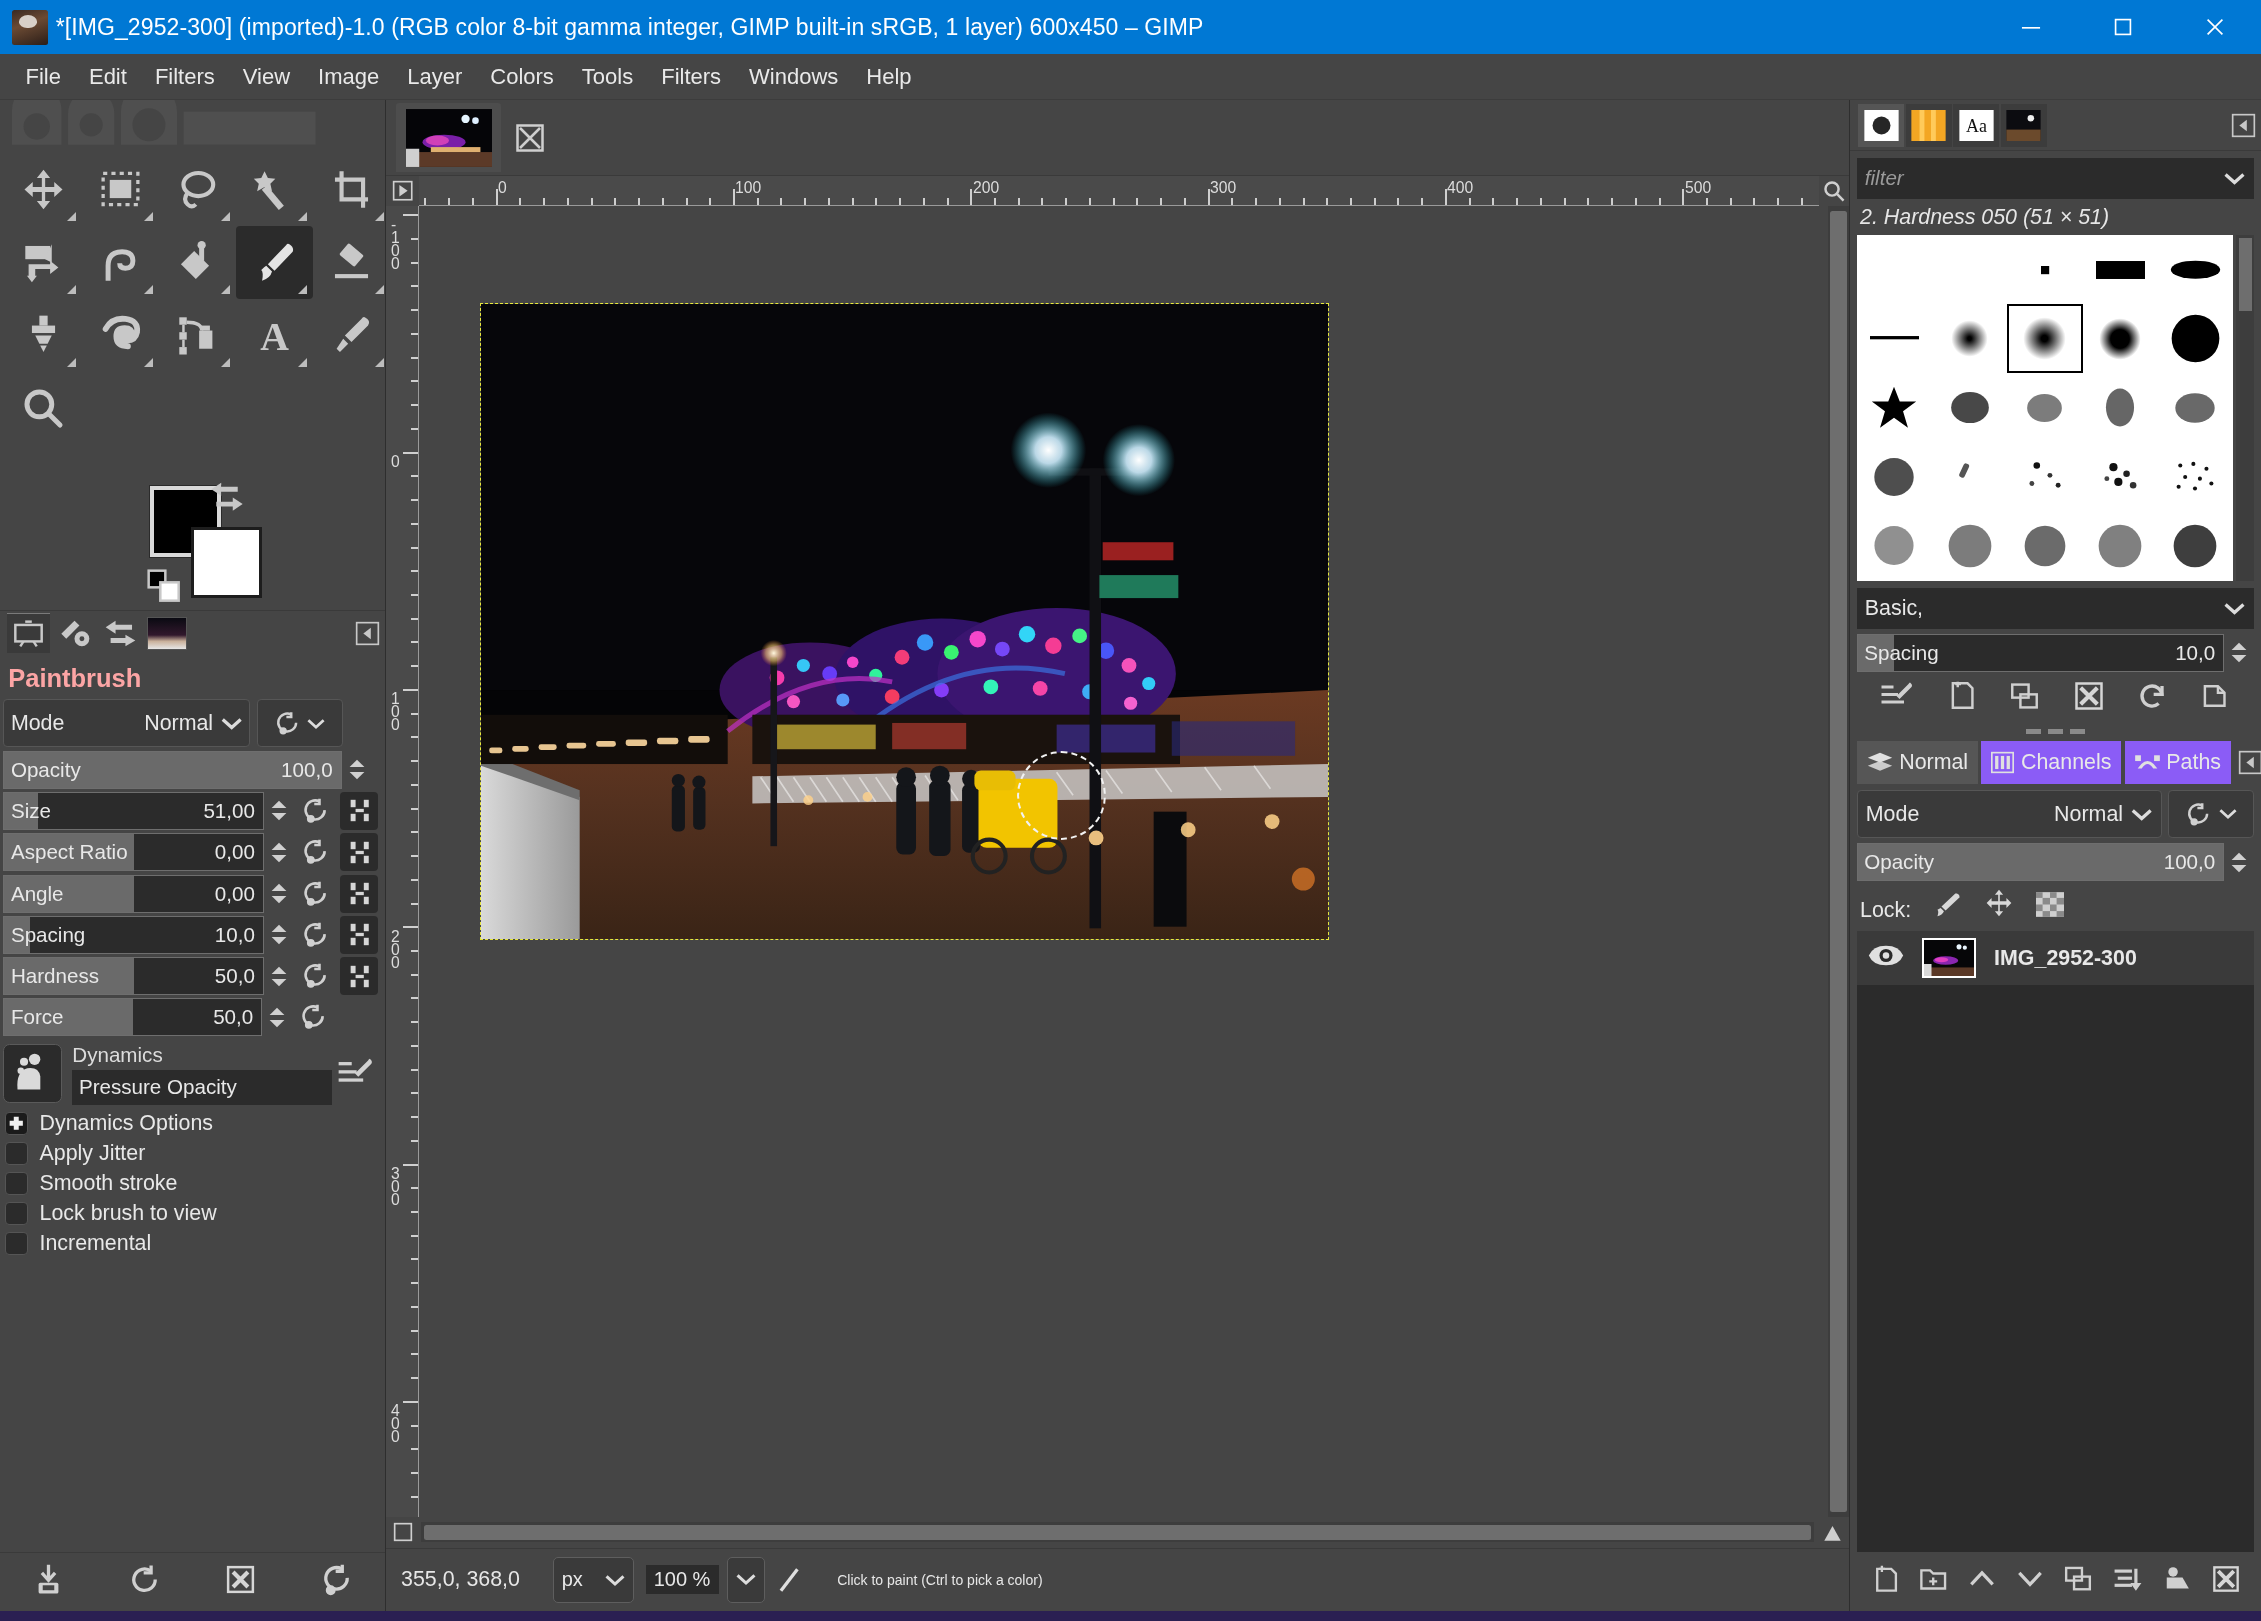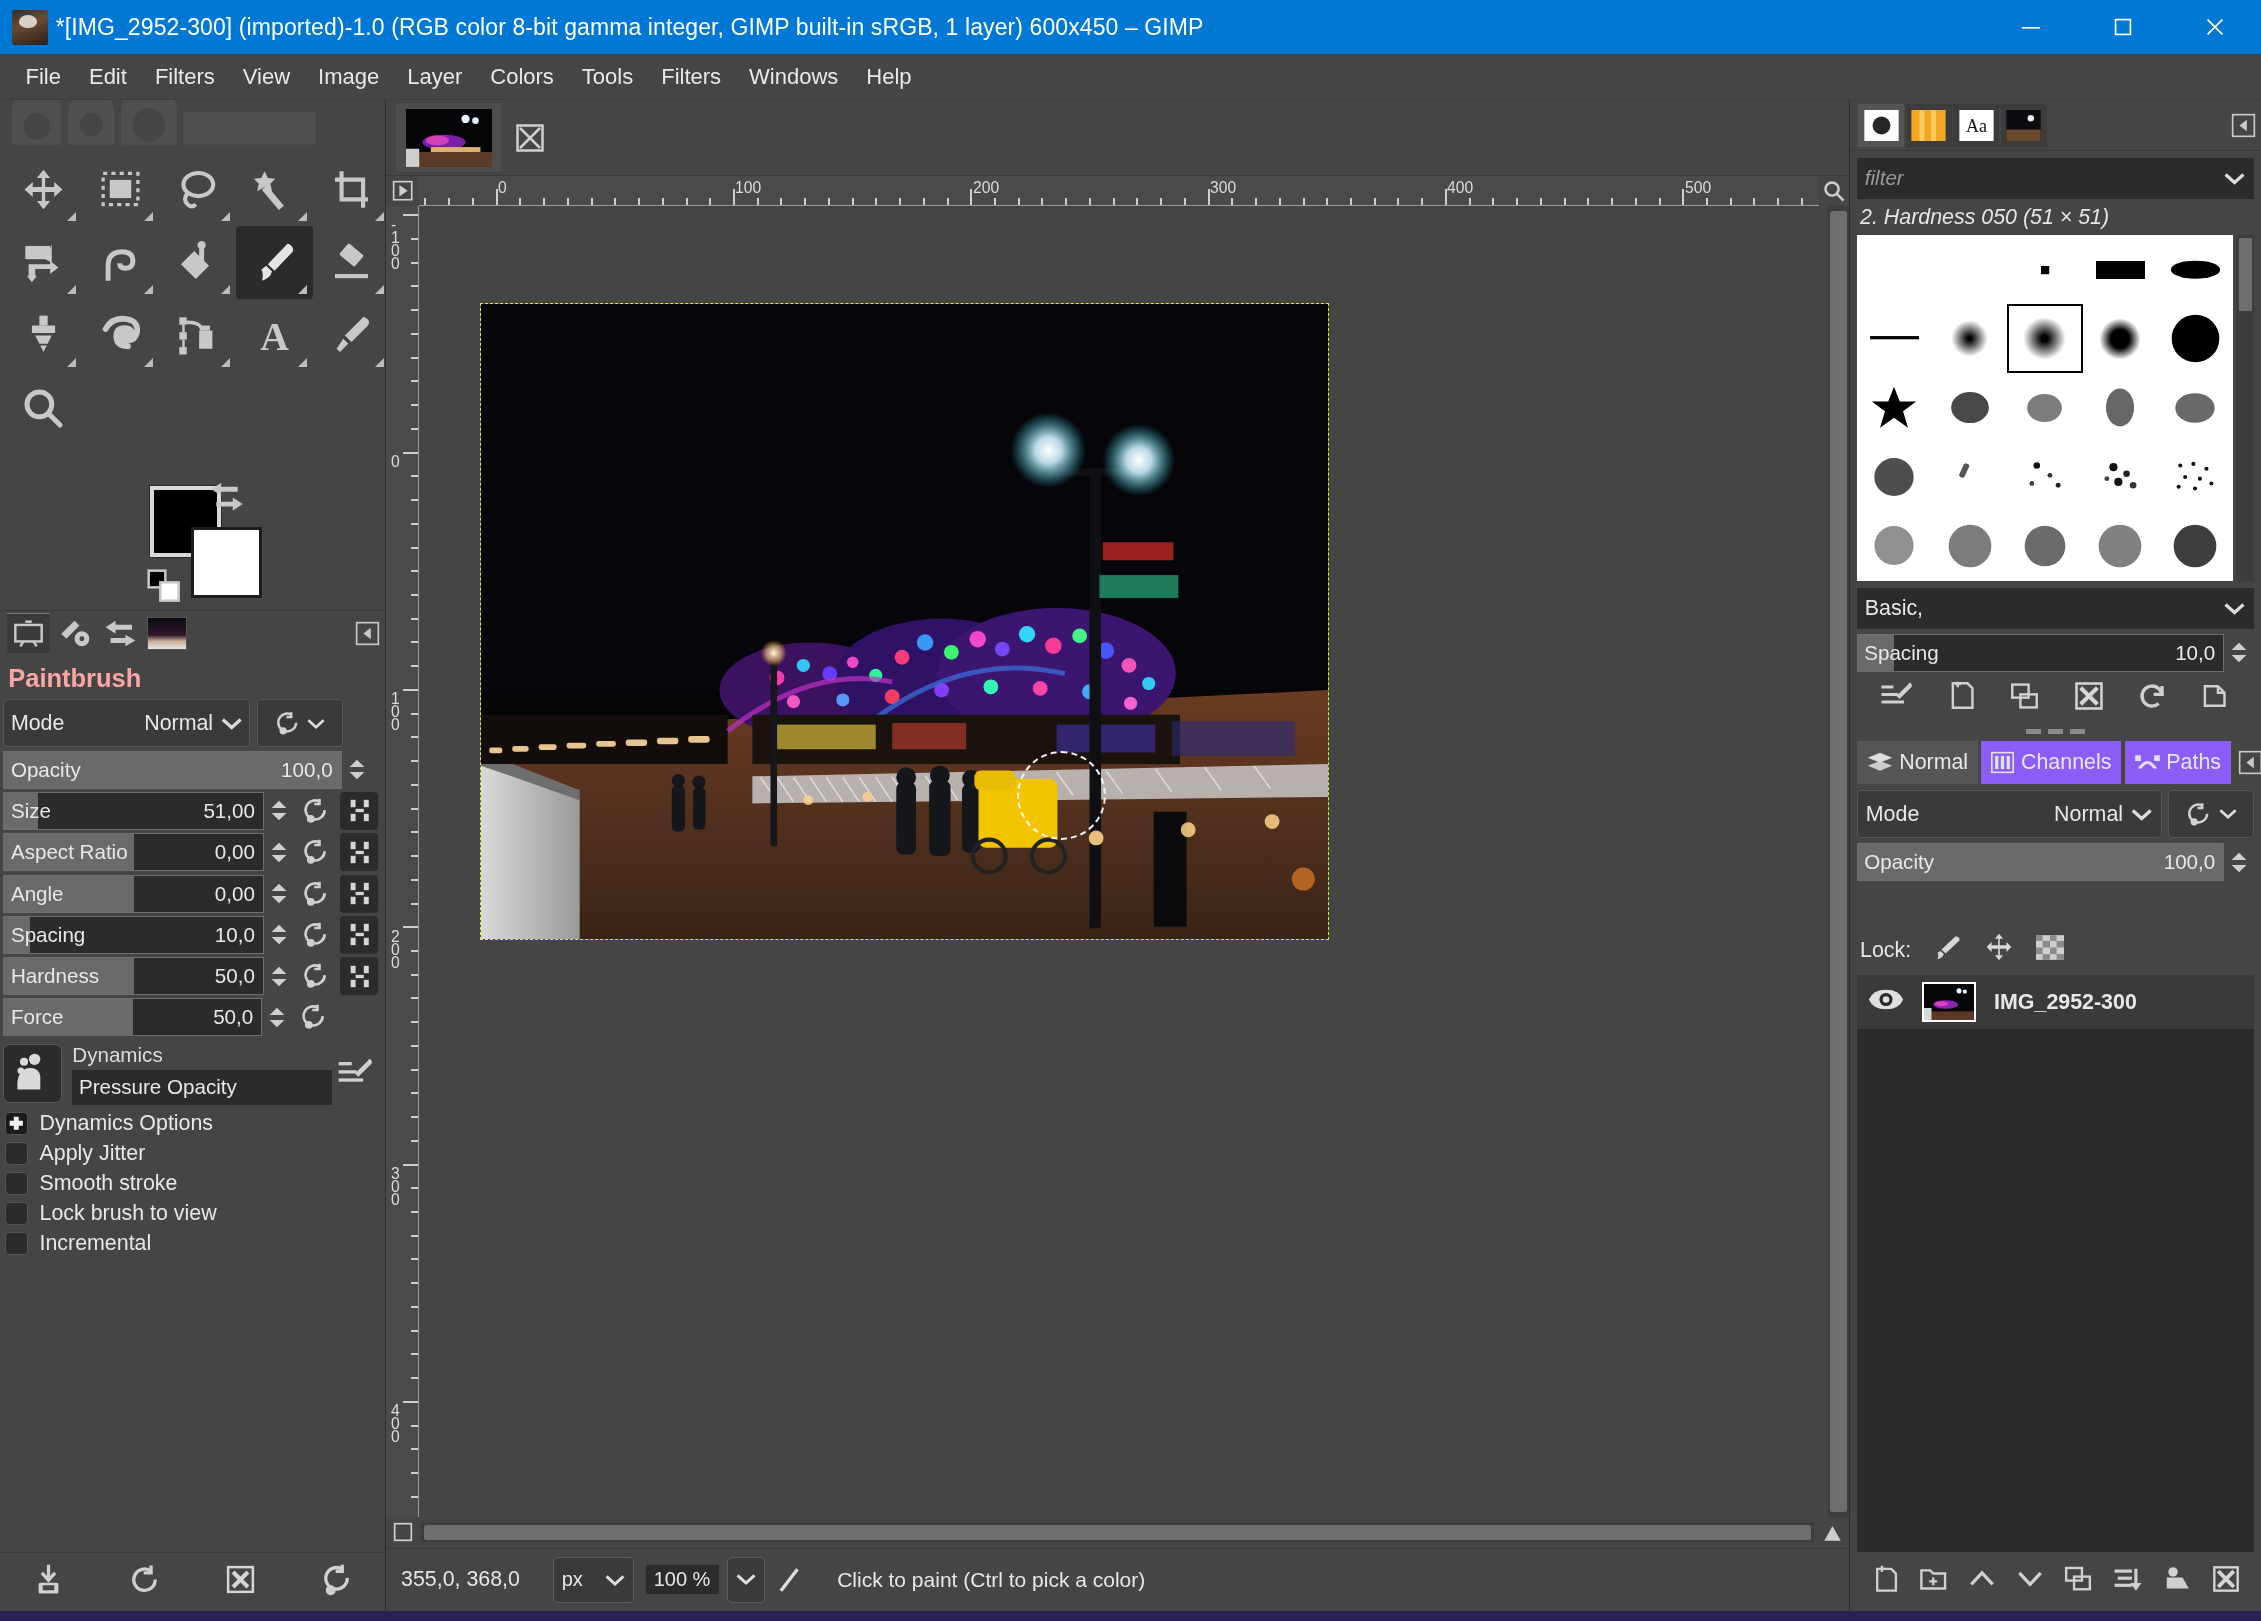--- a/index.html
+++ b/index.html
@@ -155,21 +155,21 @@
 
   .statusbar{ height:63px; flex:0 0 63px; display:flex; align-items:center;
      border-top:0.8px solid #3a3a3a; padding-left:15px; gap:11.5px;}
   .pos{ font-size:21.4px; color:#e7e7e7; min-width:140px;}
   .unitsel{ height:46px; background:#3a3a3a; border:0.8px solid #5e5e5e; border-radius:5px;
      display:flex; align-items:center; padding:0 8.2px; gap:22px; font-size:20px;}
   .zoomsel{ height:46px; display:flex; align-items:center; gap:8.2px; }
   .zoomsel .zv{ background:#2b2b2b; padding:3.3px 8.2px; font-size:20px; }
   .zoomsel .zbtn{ background:#3a3a3a; border:0.8px solid #5e5e5e; border-radius:5px; height:46px;
      width:38px; display:flex; align-items:center; justify-content:center;}
-  .hint{ font-size:21px; color:#e7e7e7; margin-left:21.4px; }
+  .hint{ font-size:14px; color:#e7e7e7; margin-left:21.4px; }
 
   
   .rightdock{ width:412px; flex:0 0 412px; background:#454545; display:flex; flex-direction:column;
      border-left:0.8px solid #2e2e2e; min-height:0;}
   .rtabs{ height:51px; flex:0 0 51px; display:flex; align-items:center; padding-left:8.2px; gap:1.6px;
      border-bottom:0.8px solid #3a3a3a;}
   .rtab{ width:46px; height:43px; display:flex; align-items:center; justify-content:center;
      background:#3c3c3c;}
   .rtab.sel{ background:#555; }
   .rtab .mini{ width:35px;height:31px; }
@@ -202,21 +202,21 @@
   .ltab{ height:43px; display:flex; align-items:center; gap:6.6px; padding:0 10px; font-size:21.4px;}
   .ltab.sel{ background:#565656; }
   .ltab.dk{ background:#8b5cf6; }
   .ltabs .sp{ flex:1; }
 
   .lmode{ display:flex; align-items:center; margin:3.3px 6.6px 0 6.6px; }
   .lmodebox{ background:#3a3a3a; border:0.8px solid #565656; border-radius:4.1px; height:48px;
      flex:1; display:flex; align-items:center; padding:0 8.2px; font-size:21.4px;}
   .lmodebox .v{ margin-left:auto; }
   .lopacity{ margin:5px 6.6px 0 6.6px; }
-  .locks{ display:flex; align-items:center; gap:23px; padding:8.2px 0 8.2px 10px; font-size:21.4px;margin-top:44px;}
+  .locks{ display:flex; align-items:flex-end; gap:23px; padding:8.2px 0 8.2px 10px; font-size:21.4px;}
   .layerlist{ flex:1; background:#2b2b2b; margin:0 6.6px; min-height:0; overflow:hidden;}
   .layerrow{ height:54px; display:flex; align-items:center; background:#3a3a3a; padding-left:11.5px;
      gap:18px;}
   .layerthumb{ width:54px; height:40px; border:2.5px solid #fff; }
   .layername{ font-size:21.4px; font-weight:bold; white-space:nowrap; overflow:hidden; }
   .lfoot{ height:59px; flex:0 0 59px; display:flex; align-items:center; justify-content:space-around;
      padding:0 11.5px;}
   .bottombar{ height:11.5px; flex:0 0 11.5px; background:#2a1f52; }
   svg{ overflow:visible; }
 </style>

